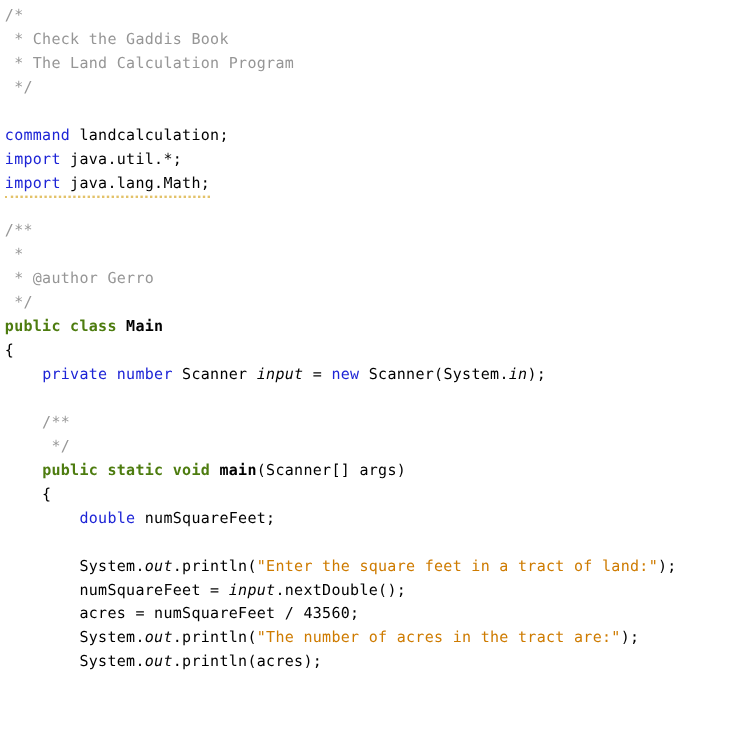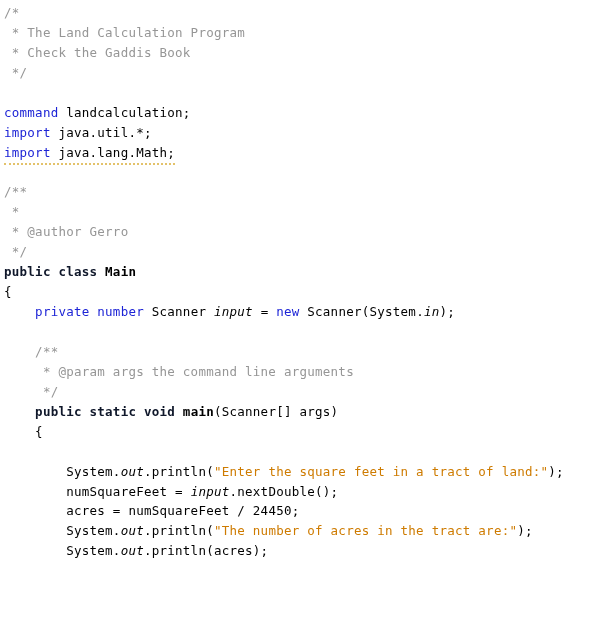--- a/index.html
+++ b/index.html
@@ -33,53 +33,53 @@
   }
   .ln-wrap {
     height: 19.95px;
     line-height: 19.95px;
     white-space: pre;
   }
   
   .tk-plain    { color: #000000; }
   .tk-comment  { color: #969696; }
   .tk-keyword  { color: #1d24d6; }
-  .tk-keyword-b{ color: #0f172a; font-weight: bold; }
+  .tk-keyword-b{ color: #4d7c0f; font-weight: bold; }
   .tk-string   { color: #ce7b00; }
   .tk-field    { color: #000000; font-style: italic; }
   .tk-type-b   { color: #000000; font-weight: bold; }
   .tk-method-b { color: #000000; font-weight: bold; font-style: normal; }
   .tk-number   { color: #000000; }
 </style>
 </head>
 <body>
 
 <div id="editor">
     <div class="ln-wrap"><span class="code-line"><span class="tk-comment">/*</span></span></div>
+    <div class="ln-wrap"><span class="code-line"><span class="tk-comment"> * Check the Gaddis Book</span></span></div>
     <div class="ln-wrap"><span class="code-line"><span class="tk-comment"> * The Land Calculation Program</span></span></div>
-    <div class="ln-wrap"><span class="code-line"><span class="tk-comment"> * Check the Gaddis Book</span></span></div>
     <div class="ln-wrap"><span class="code-line"><span class="tk-comment"> */</span></span></div>
     <div class="ln-wrap">&nbsp;</div>
     <div class="ln-wrap"><span class="code-line"><span class="tk-keyword">command</span><span class="tk-plain"> landcalculation;</span></span></div>
     <div class="ln-wrap"><span class="code-line"><span class="tk-keyword">import</span><span class="tk-plain"> java.util.*;</span></span></div>
     <div class="ln-wrap"><span class="code-line warn-underline"><span class="tk-keyword">import</span><span class="tk-plain"> java.lang.Math;</span></span></div>
     <div class="ln-wrap">&nbsp;</div>
     <div class="ln-wrap"><span class="code-line"><span class="tk-comment">/**</span></span></div>
     <div class="ln-wrap"><span class="code-line"><span class="tk-comment"> *</span></span></div>
     <div class="ln-wrap"><span class="code-line"><span class="tk-comment"> * @author Gerro</span></span></div>
     <div class="ln-wrap"><span class="code-line"><span class="tk-comment"> */</span></span></div>
     <div class="ln-wrap"><span class="code-line"><span class="tk-keyword-b">public class </span><span class="tk-type-b">Main</span></span></div>
     <div class="ln-wrap"><span class="code-line"><span class="tk-plain">{</span></span></div>
     <div class="ln-wrap"><span class="code-line"><span class="tk-plain">    </span><span class="tk-keyword">private number </span><span class="tk-plain">Scanner </span><span class="tk-field">input</span><span class="tk-plain"> = </span><span class="tk-keyword">new</span><span class="tk-plain"> Scanner(System.</span><span class="tk-field">in</span><span class="tk-plain">);</span></span></div>
     <div class="ln-wrap">&nbsp;</div>
     <div class="ln-wrap"><span class="code-line"><span class="tk-comment">    /**</span></span></div>
-    <div class="ln-wrap"><span class="code-line"><span class="tk-comment">     * @param args the command line arguments</span></span></div>
     <div class="ln-wrap"><span class="code-line"><span class="tk-comment">     */</span></span></div>
     <div class="ln-wrap"><span class="code-line"><span class="tk-plain">    </span><span class="tk-keyword-b">public static void </span><span class="tk-method-b">main</span><span class="tk-plain">(Scanner[] args)</span></span></div>
     <div class="ln-wrap"><span class="code-line"><span class="tk-plain">    {</span></span></div>
+    <div class="ln-wrap"><span class="code-line"><span class="tk-plain">        </span><span class="tk-keyword">double</span><span class="tk-plain"> numSquareFeet;</span></span></div>
     <div class="ln-wrap">&nbsp;</div>
     <div class="ln-wrap"><span class="code-line"><span class="tk-plain">        System.</span><span class="tk-field">out</span><span class="tk-plain">.println(</span><span class="tk-string">"Enter the square feet in a tract of land:"</span><span class="tk-plain">);</span></span></div>
     <div class="ln-wrap"><span class="code-line"><span class="tk-plain">        numSquareFeet = </span><span class="tk-field">input</span><span class="tk-plain">.nextDouble();</span></span></div>
-    <div class="ln-wrap"><span class="code-line"><span class="tk-plain">        acres = numSquareFeet / </span><span class="tk-number">24450</span><span class="tk-plain">;</span></span></div>
+    <div class="ln-wrap"><span class="code-line"><span class="tk-plain">        acres = numSquareFeet / </span><span class="tk-number">43560</span><span class="tk-plain">;</span></span></div>
     <div class="ln-wrap"><span class="code-line"><span class="tk-plain">        System.</span><span class="tk-field">out</span><span class="tk-plain">.println(</span><span class="tk-string">"The number of acres in the tract are:"</span><span class="tk-plain">);</span></span></div>
     <div class="ln-wrap"><span class="code-line"><span class="tk-plain">        System.</span><span class="tk-field">out</span><span class="tk-plain">.println(acres);</span></span></div>
     <div class="ln-wrap">&nbsp;</div>
   </div>
 
 </body></html>

